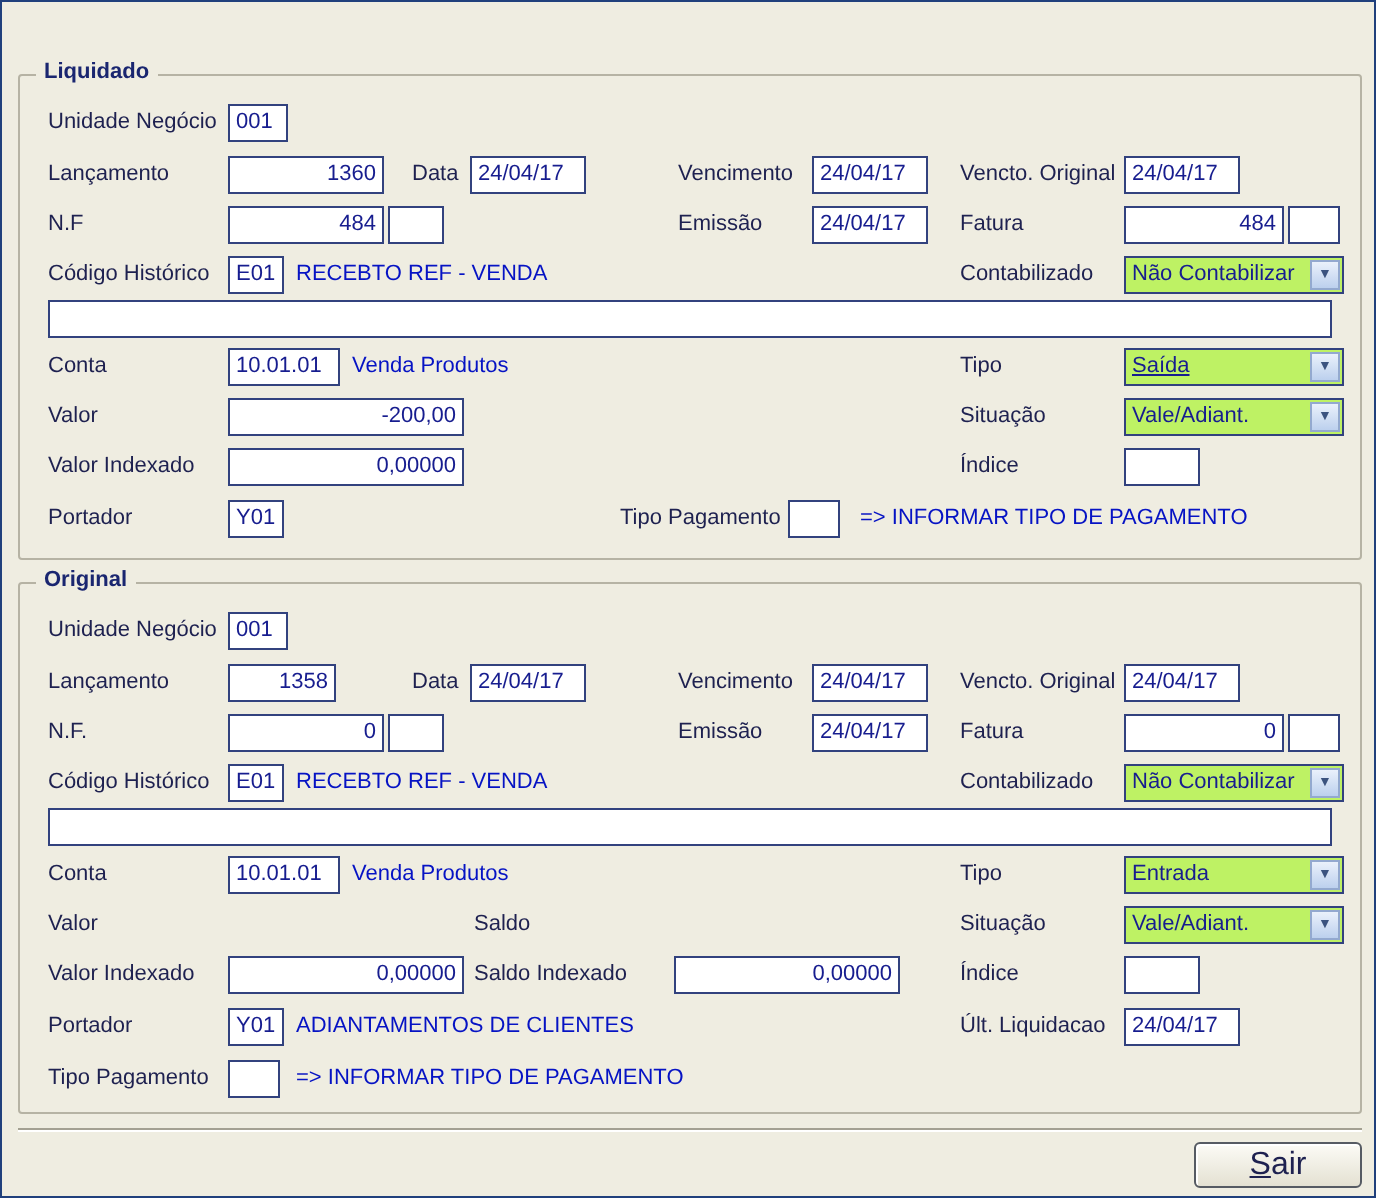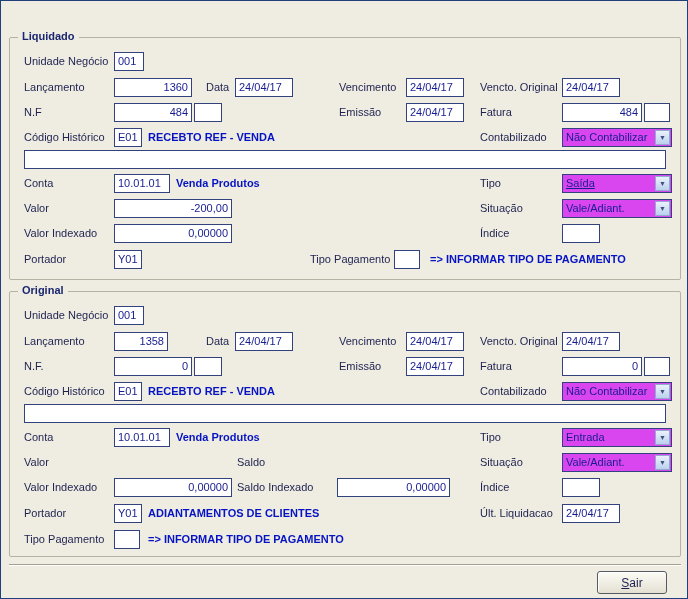--- a/index.html
+++ b/index.html
@@ -40,48 +40,48 @@
   .group {
     position:absolute; left:8px; width:672px;
     border:1px solid #b6b3a4; border-radius:2px;
   }
   .group-title {
     position:absolute; top:-8px; left:8px; padding:0 4px;
     background:#efede1; font-weight:bold; color:#1a2670; white-space:nowrap;
   }
   
   .lbl  { position:absolute; height:19px; line-height:19px; color:#1e2150; white-space:nowrap; }
-  .desc { position:absolute; height:19px; line-height:19px; color:#0613c4; white-space:nowrap;font-weight:bold; }
+  .desc { position:absolute; height:19px; line-height:19px; color:#0613c4; white-space:nowrap; }
   .field {
     position:absolute; height:19px; background:#ffffff;
     border:1px solid #32427e; color:#171d8f;
     line-height:17px; padding:0 3px; white-space:nowrap; overflow:hidden;
   }
   .num { text-align:right; }
   .combo {
-    position:absolute; height:19px; background:#d946ef;
+    position:absolute; height:19px; background:#bef264;
     border:1px solid #32427e; color:#171d8f;
     line-height:17px; padding:0 18px 0 3px; white-space:nowrap; overflow:hidden;
   }
   .combo .arrow {
     position:absolute; top:1px; right:1px; bottom:1px; width:15px;
     background:linear-gradient(#eaf1fb,#bcd0ee); border:1px solid #93a9cf;
     display:flex; align-items:center; justify-content:center;
     font-size:7px; color:#3b537f;
   }
   
   .divider {
     position:absolute; left:8px; width:672px; height:2px;
     border-top:1px solid #a3a092; border-bottom:1px solid #ffffff;
   }
   .sair {
-    position:absolute; left:596px; top:570px; width:70px; height:23px;
+    position:absolute; left:596px; top:570px; width:84px; height:23px;
     background:linear-gradient(#fcfbf6,#e4e1d2);
     border:1px solid #565b63; border-radius:3px;
-    font-family:"Liberation Sans", sans-serif; font-size:12px; color:#1e2150;
+    font-family:"Liberation Sans", sans-serif; font-size:16px; color:#1e2150;
     box-shadow:inset 1px 1px 0 #ffffff;
   }
   .sair-label { display:block; }
   .sair-label::first-letter { text-decoration:underline; }
 </style>
 </head>
 <body>
 
 <div class="window">
 

